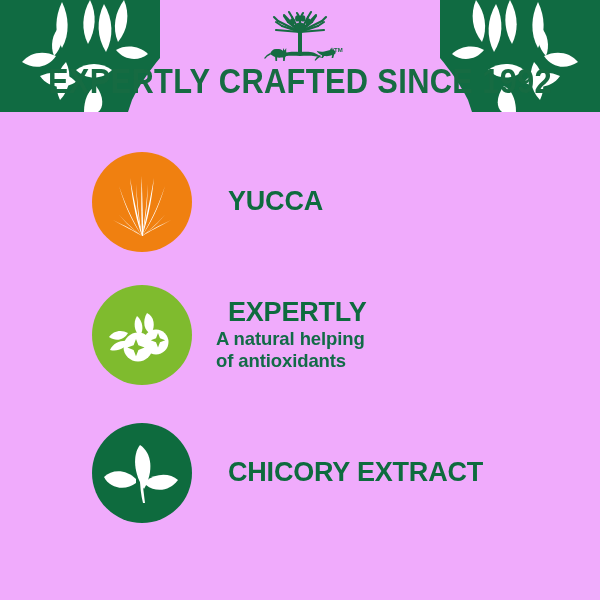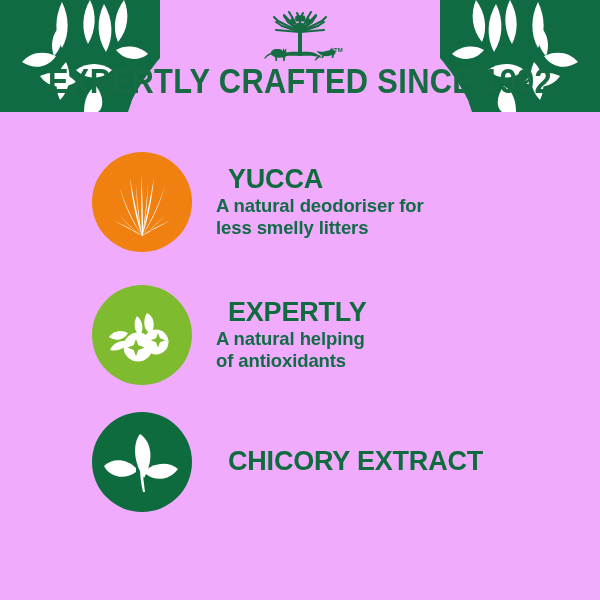--- a/index.html
+++ b/index.html
@@ -74,21 +74,21 @@
   }
   .row {
     position: absolute;
     left: 0;
     width: 600px;
     display: flex;
     align-items: center;
   }
   .row-0 { top: 12px; }
   .row-1 { top: 145px; }
-  .row-2 { top: 272px; }
+  .row-2 { top: 283px; }
 
   .badge {
     flex: 0 0 auto;
     margin-left: 92px;
     width: 100px;
     height: 100px;
     border-radius: 50%;
     position: relative;
   }
   .badge svg {
@@ -234,22 +234,20 @@
             <path d="M50,84 C60,76 70,68 81,52 C70,68 60,77 50,84 Z"></path>
             <path d="M50,84 C42,78 33,74 21,68 C33,75 42,79 50,84 Z"></path>
             <path d="M50,84 C58,78 67,74 79,68 C67,75 58,79 50,84 Z"></path>
             <path d="M50,84 C47,72 45,58 44,32 C46,58 48,72 50,84 Z"></path>
             <path d="M50,84 C53,72 55,58 56,32 C54,58 52,72 50,84 Z"></path>
           </g>
         </svg>
       </div>
       <div class="copy">
         <div class="ing-title">YUCCA</div>
-        <div class="ing-desc">A natural deodoriser for
-less smelly litters</div>
       </div>
     </div>
 
     <div class="row row-1">
       <div class="badge">
         <svg viewBox="0 0 100 100" xmlns="http://www.w3.org/2000/svg">
           <circle cx="50" cy="50" r="50" fill="#7FBB2E"></circle>
           <g fill="#ffffff">
 
             <path d="M55,28 C62,31 64,41 59,49 C52,46 50,36 55,28 Z"></path>

